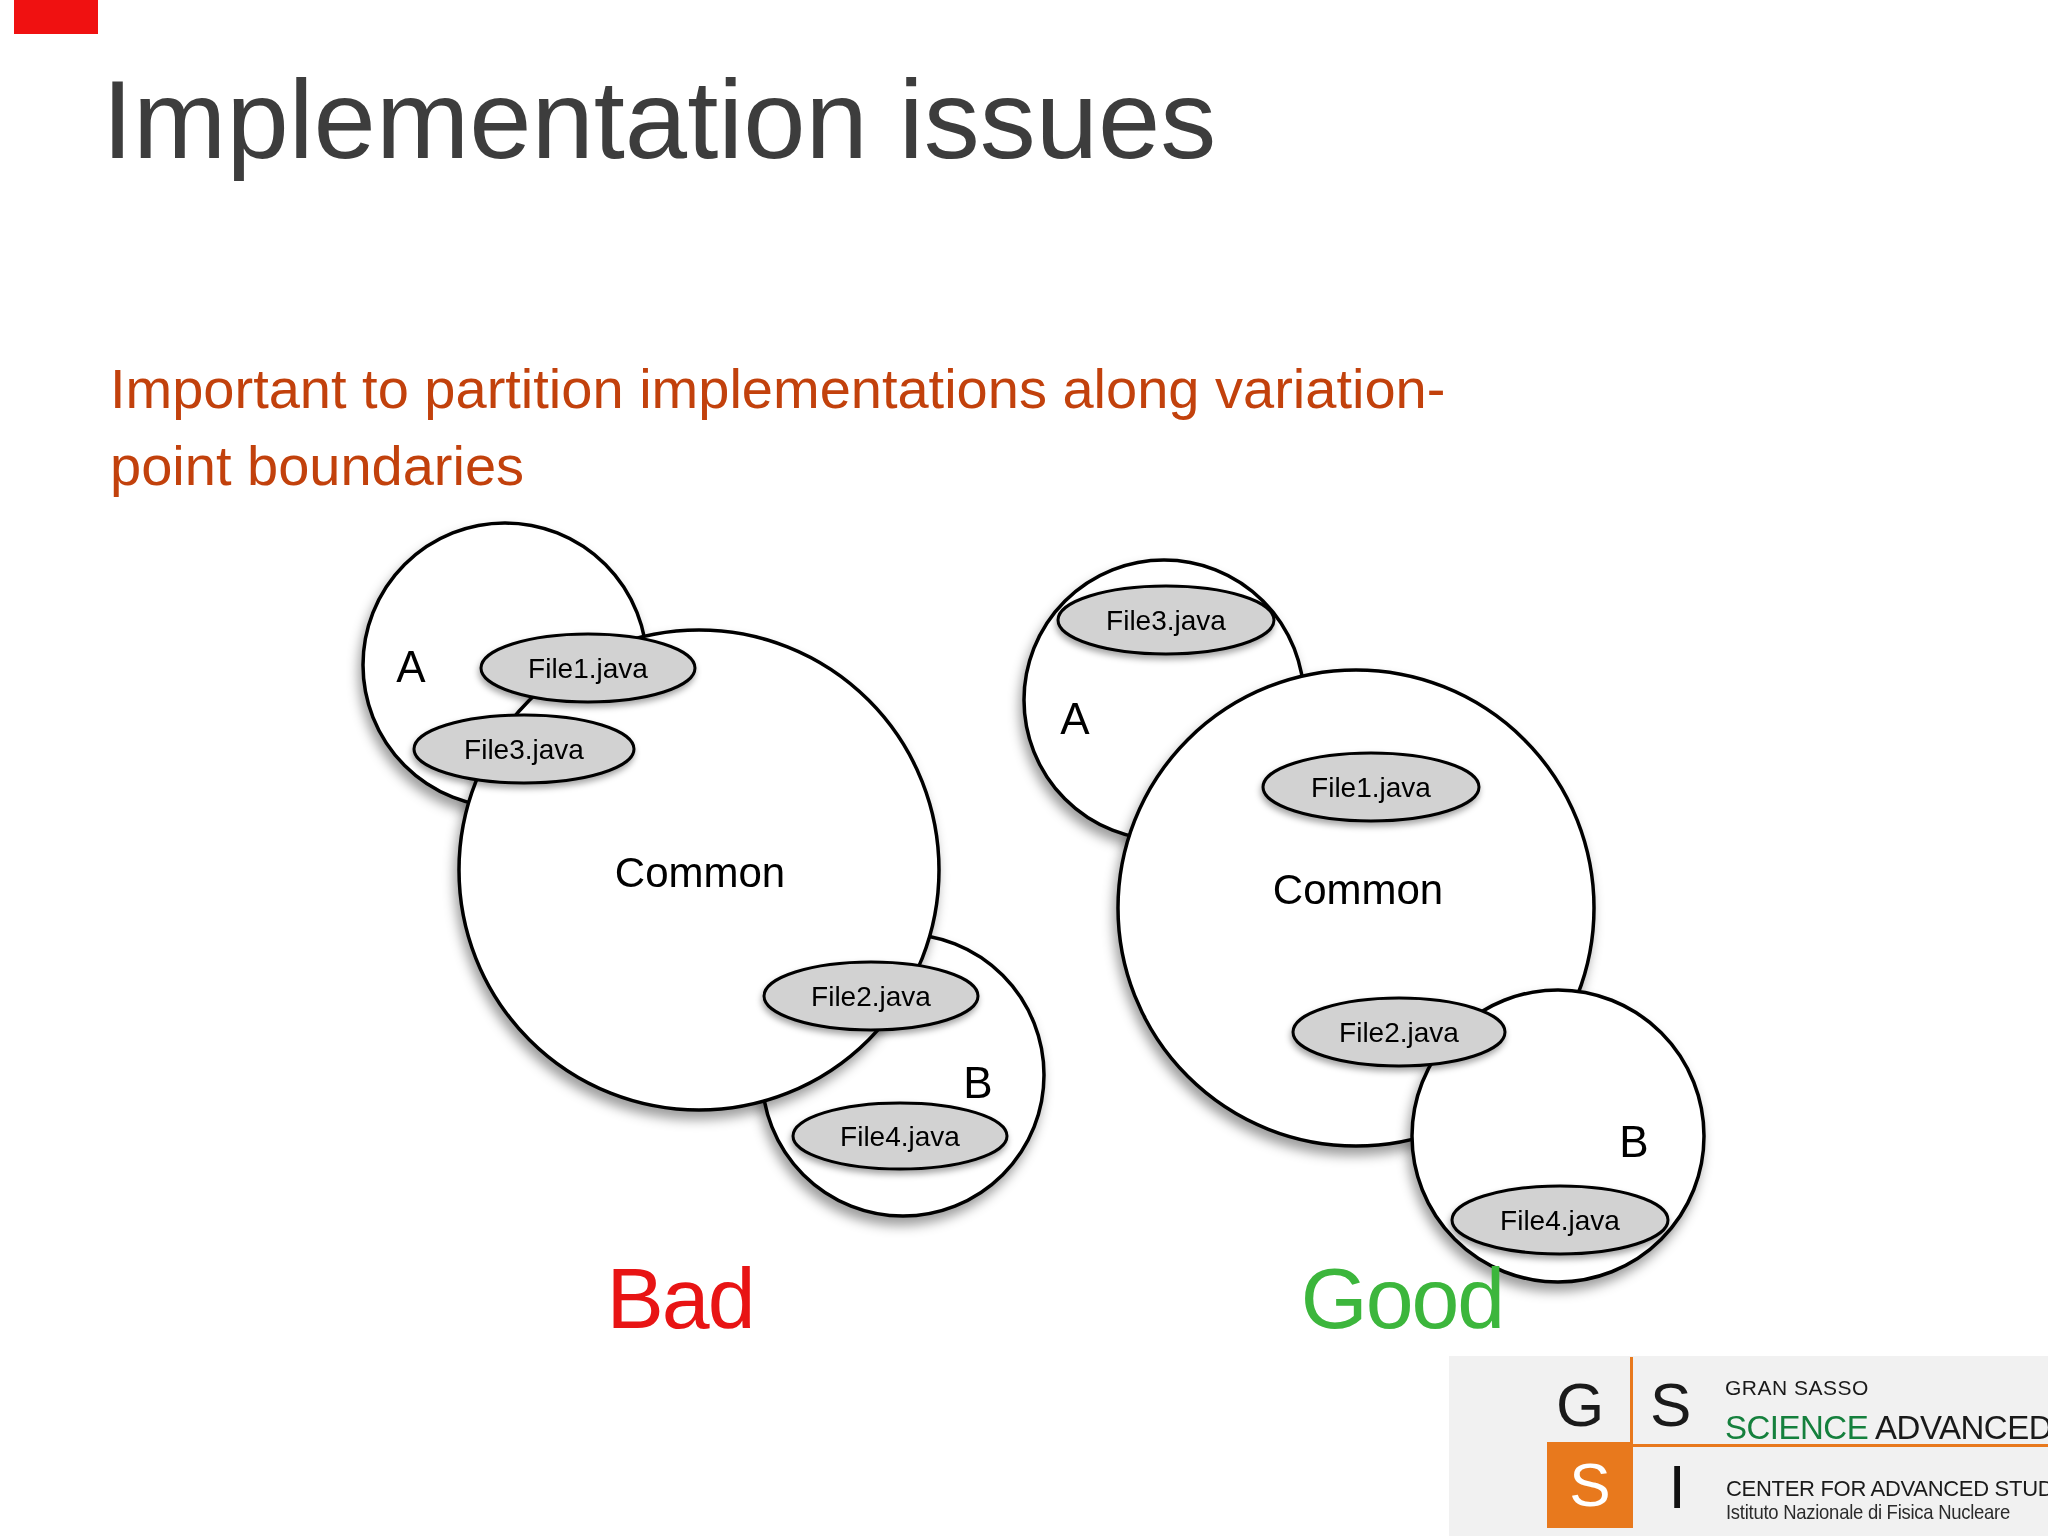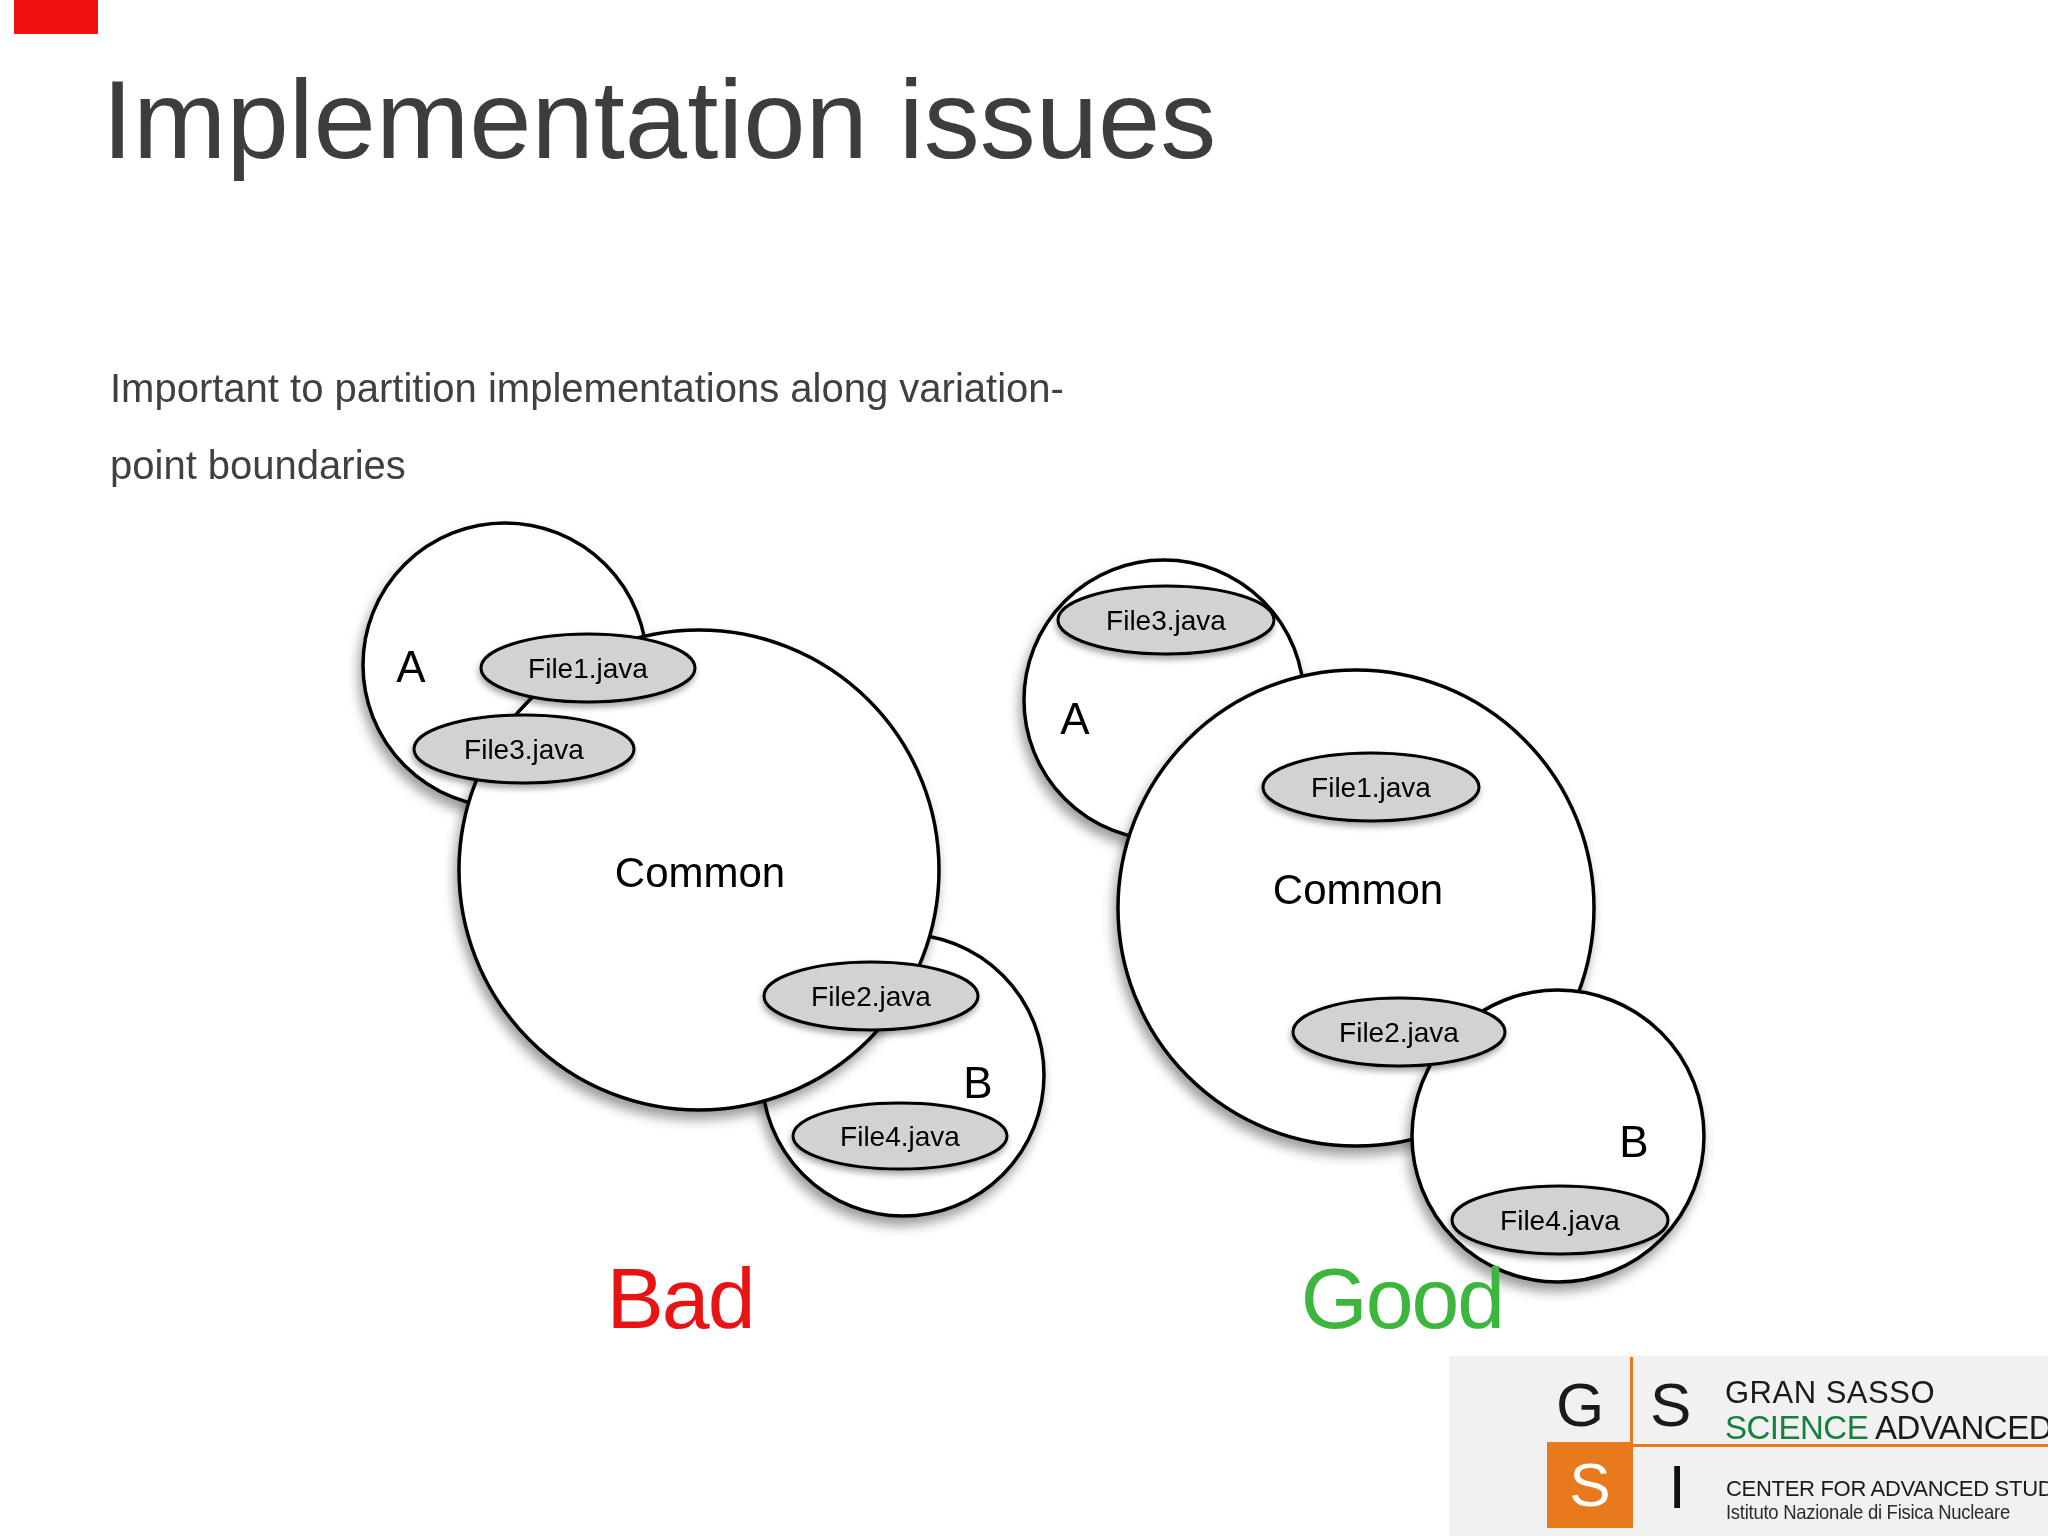--- a/index.html
+++ b/index.html
@@ -6,43 +6,43 @@
   .slide{
     position:relative;width:2048px;height:1536px;background:#ffffff;
     overflow:hidden;font-family:"Liberation Sans","DejaVu Sans",sans-serif;padding-left:8px;
   }
   .red-bar{position:absolute;left:14px;top:0;width:84px;height:34px;background:#f01111;}
   .title{
     position:absolute;left:102px;top:58px;font-size:112px;font-weight:300;
     color:#3d3d3d;letter-spacing:0px;line-height:1.1;white-space:nowrap;
   }
   .body-text{
-    position:absolute;left:110px;top:350px;font-size:40px;font-weight:300;
-    color:#404040;line-height:77px;white-space:nowrap;
+    position:absolute;left:110px;top:350px;font-size:56px;font-weight:300;
+    color:#c2410c;line-height:77px;white-space:nowrap;
   }
   svg.diagram{position:absolute;left:0;top:0;}
   .vcircle{fill:#ffffff;stroke:#000000;stroke-width:3.5;}
   .vellipse{fill:#d2d2d2;stroke:#000000;stroke-width:3;}
   text.setlabel{font-family:"Liberation Sans","DejaVu Sans",sans-serif;font-size:44px;fill:#000;text-anchor:middle;}
   text.commonlabel{font-family:"Liberation Sans","DejaVu Sans",sans-serif;font-size:42px;fill:#000;text-anchor:middle;}
   text.filelabel{font-family:"Liberation Sans","DejaVu Sans",sans-serif;font-size:28px;fill:#000;text-anchor:middle;}
   text.caption{font-family:"Liberation Sans","DejaVu Sans",sans-serif;font-size:86px;font-weight:300;text-anchor:middle;letter-spacing:-2px;}
   
   .logo-panel{position:absolute;left:1449px;top:1356px;width:599px;height:180px;background:#f1f1f1;}
   .logo-vline{position:absolute;left:1630px;top:1357px;width:3px;height:88px;background:#e8791d;}
   .logo-hline{position:absolute;left:1631px;top:1444px;width:417px;height:3px;background:#e8791d;}
   .logo-square{position:absolute;left:1547px;top:1442px;width:86px;height:86px;background:#e8791d;
     display:flex;align-items:center;justify-content:center;}
   .logo-letter{position:absolute;font-size:62px;line-height:1;color:#1a1a1a;font-weight:400;}
   .logo-g{left:1556px;top:1374px;}
   .logo-s-top{left:1650px;top:1374px;}
   .logo-s-bottom{font-size:62px;line-height:1;color:#ffffff;font-weight:400;}
   .logo-i{left:1662px;top:1456px;width:30px;text-align:center;color:#111;}
   .logo-text{position:absolute;color:#1a1a1a;white-space:nowrap;line-height:1;}
-  .logo-text-1{left:1725px;top:1377px;font-size:31px;letter-spacing:0.5px;}
+  .logo-text-1{left:1725px;top:1377px;font-size:21px;letter-spacing:0.5px;}
   .logo-text-2{left:1725px;top:1411px;font-size:33px;letter-spacing:-0.5px;}
   .logo-text-2 .hl{color:#15803d;}
   .logo-text-3{left:1726px;top:1478px;font-size:22px;letter-spacing:-0.3px;}
   .logo-text-4{left:1726px;top:1501px;font-size:21px;letter-spacing:-0.3px;
     transform:scaleX(0.88);transform-origin:left top;color:#2b2b2b;}
 </style>
 </head>
 <body>
 
 <div class="slide">

